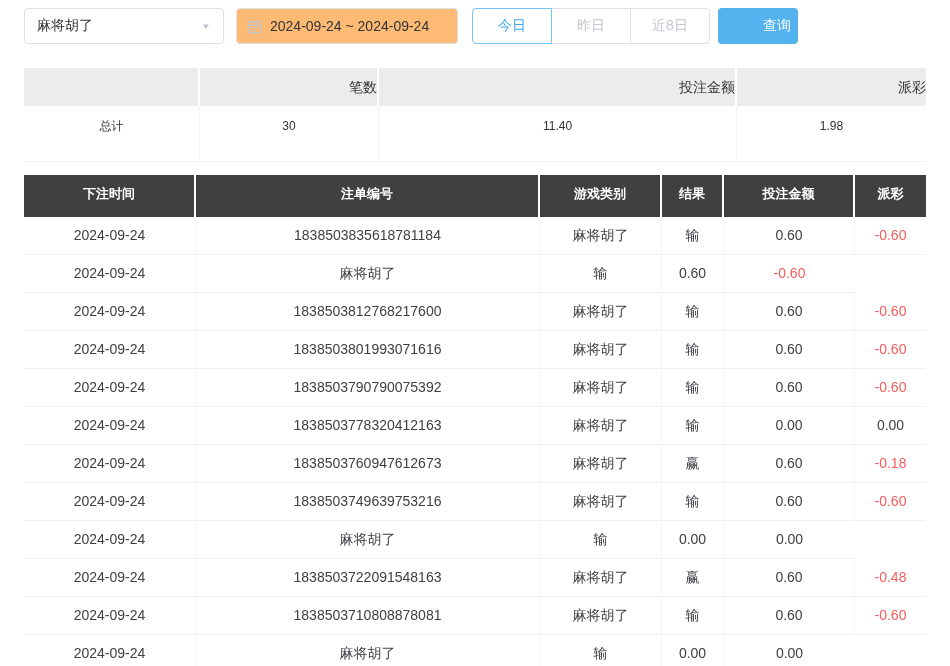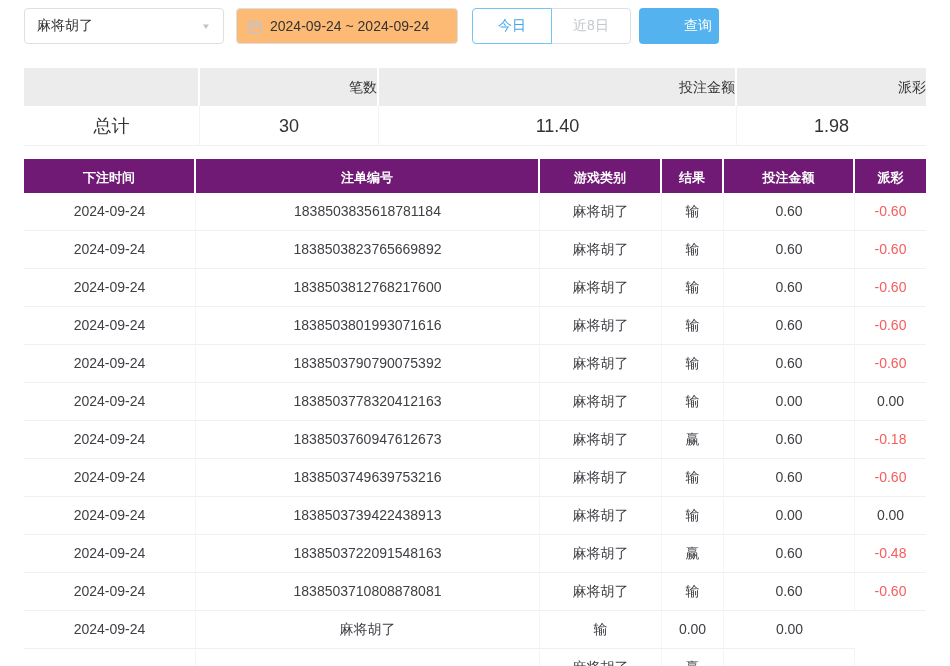--- a/index.html
+++ b/index.html
@@ -26,29 +26,29 @@
   .query-btn { margin-left: 8px; width: 80px; height: 36px; background: #54b3ef;
     color: #fff; border: none; border-radius: 4px; font-size: 14px; cursor: pointer;
     font-family: inherit; padding-left: 38px; }
 
   
   .summary { margin: 24px 24px 0; }
   .sum-row { display: grid; grid-template-columns: 176fr 179fr 358fr 189fr; }
   .sum-head .cell { background: #ececec; height: 38px; line-height: 38px; text-align: right;
     font-size: 14px; color: #333; border-right: 2px solid #fff; }
   .sum-head .cell:last-child { border-right: none; }
-  .sum-body .cell { height: 40px; line-height: 40px; text-align: center; font-size: 18px;
+  .sum-body .cell { height: 56px; line-height: 40px; text-align: center; font-size: 12px;
     color: #333; border-bottom: 1px solid #f0f0f0; border-right: 1px solid #f3f3f3; }
   .sum-body .cell:last-child { border-right: none; }
 
   
   .bet-table { margin: 13px 24px 0; }
   .grid6 { display: grid; grid-template-columns: 172fr 344fr 122fr 62fr 131fr 71fr; }
-  .thead .cell { background: #701a75; color: #fff; font-weight: bold; font-size: 13px;
-    height: 34px; line-height: 38px; text-align: center; border-right: 2px solid #fff; }
+  .thead .cell { background: #404040; color: #fff; font-weight: bold; font-size: 13px;
+    height: 42px; line-height: 38px; text-align: center; border-right: 2px solid #fff; }
   .thead .cell:last-child { border-right: none; }
   .tbody .cell { height: 38px; line-height: 37px; text-align: center; font-size: 14px;
     color: #3f4045; border-bottom: 1px solid #eef0f4; border-right: 1px solid #f4f5f8;
     background: #fff; overflow: hidden; }
   .tbody .cell:last-child { border-right: none; }
   .tbody .cell.neg { color: #f75c5c; }
 </style>
 </head>
 <body>
 
@@ -70,20 +70,21 @@
           <line x1="10" y1="9" x2="12" y2="9"></line>
         <line x1="4" y1="12" x2="6" y2="12"></line>
           <line x1="7" y1="12" x2="9" y2="12"></line>
       </svg>
     </span>
     <span>2024-09-24 ~ 2024-09-24</span>
   </div>
 
   <div class="btn-group">
     <button class="quick active">今日</button>
+    <button class="quick">昨日</button>
     <button class="quick">近8日</button>
   </div>
 
   <button class="query-btn">查询</button>
 </div>
 
 <div class="summary">
   <div class="sum-row sum-head">
     <div class="cell"></div>
     <div class="cell">笔数</div>
@@ -112,21 +113,20 @@
   <div class="grid6">
       <div class="cell">2024-09-24</div>
       <div class="cell">1838503835618781184</div>
       <div class="cell">麻将胡了</div>
       <div class="cell">输</div>
       <div class="cell">0.60</div>
       <div class="cell neg">-0.60</div>
     </div>
       <div class="grid6">
       <div class="cell">2024-09-24</div>
-      <div class="cell">1838503823765669892</div>
       <div class="cell">麻将胡了</div>
       <div class="cell">输</div>
       <div class="cell">0.60</div>
       <div class="cell neg">-0.60</div>
     </div>
       <div class="grid6">
       <div class="cell">2024-09-24</div>
       <div class="cell">1838503812768217600</div>
       <div class="cell">麻将胡了</div>
       <div class="cell">输</div>
@@ -168,21 +168,20 @@
       <div class="grid6">
       <div class="cell">2024-09-24</div>
       <div class="cell">1838503749639753216</div>
       <div class="cell">麻将胡了</div>
       <div class="cell">输</div>
       <div class="cell">0.60</div>
       <div class="cell neg">-0.60</div>
     </div>
       <div class="grid6">
       <div class="cell">2024-09-24</div>
-      <div class="cell">1838503739422438913</div>
       <div class="cell">麻将胡了</div>
       <div class="cell">输</div>
       <div class="cell">0.00</div>
       <div class="cell">0.00</div>
     </div>
       <div class="grid6">
       <div class="cell">2024-09-24</div>
       <div class="cell">1838503722091548163</div>
       <div class="cell">麻将胡了</div>
       <div class="cell">赢</div>

